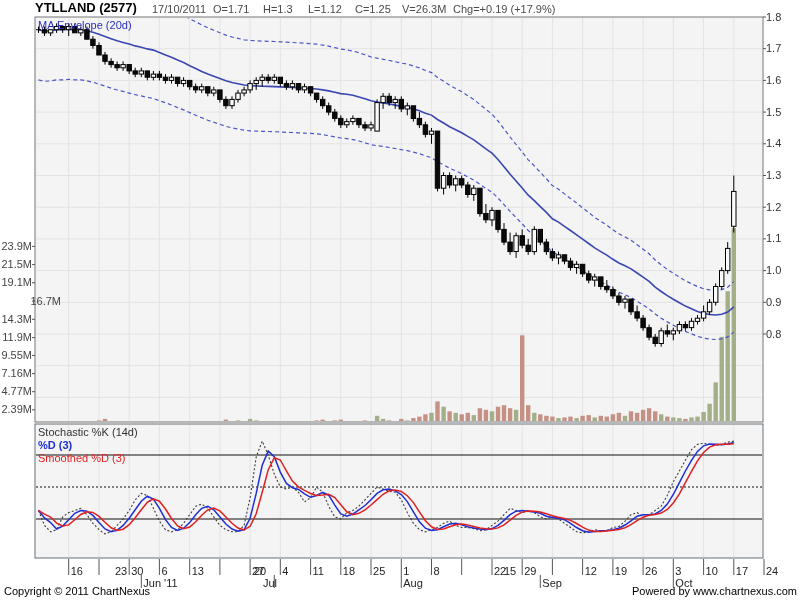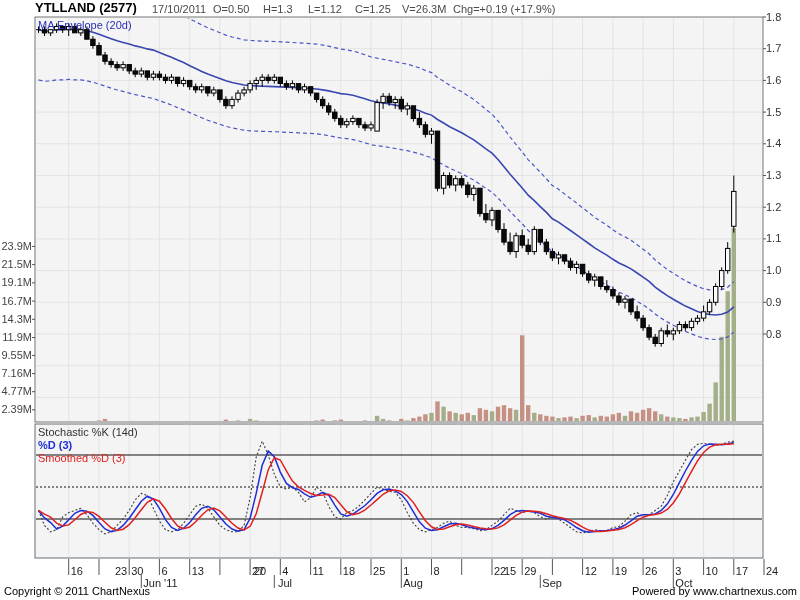--- a/index.html
+++ b/index.html
@@ -511,21 +511,21 @@
     <line x1="141.3" y1="575" x2="141.3" y2="588" stroke="#555"></line>
     <line x1="274.3" y1="575" x2="274.3" y2="588" stroke="#555"></line>
     <line x1="401.3" y1="575" x2="401.3" y2="588" stroke="#555"></line>
     <line x1="540.3" y1="575" x2="540.3" y2="588" stroke="#555"></line>
     <line x1="673.3" y1="575" x2="673.3" y2="588" stroke="#555"></line>
   </svg>
 
 <div id="header">
   <span id="symbol">YTLLAND (2577)</span>
   <span class="hfield" style="left:152px">17/10/2011</span>
-  <span class="hfield" style="left:213px">O=0.50</span>
+  <span class="hfield" style="left:213px">O=1.71</span>
   <span class="hfield" style="left:263px">H=1.3</span>
   <span class="hfield" style="left:308px">L=1.12</span>
   <span class="hfield" style="left:355px">C=1.25</span>
   <span class="hfield" style="left:402px">V=26.3M</span>
   <span class="hfield" style="left:453px">Chg=+0.19 (+17.9%)</span>
 </div>
 
 <div class="panel" style="left:35px;top:17px;width:728px;height:405px;"></div>
 <div class="panel" style="left:35px;top:424px;width:728px;height:134px;"></div>
 
@@ -542,21 +542,21 @@
     <div class="price-label" style="top: 137.3px;">1.4</div>
     <div class="price-label" style="top: 169px;">1.3</div>
     <div class="price-label" style="top: 200.7px;">1.2</div>
     <div class="price-label" style="top: 232.4px;">1.1</div>
     <div class="price-label" style="top: 264.1px;">1.0</div>
     <div class="price-label" style="top: 295.8px;">0.9</div>
     <div class="price-label" style="top: 327.5px;">0.8</div>
     <div class="vol-label" style="top: 239.86px;">23.9M</div>
     <div class="vol-label" style="top: 258.1px;">21.5M</div>
     <div class="vol-label" style="top: 276.34px;">19.1M</div>
-    <div class="vol-label" style="top: 294.58px;">16.7M</div>
+    <div class="vol-label" style="top: 294.58px; padding-left: 29px;">16.7M</div>
     <div class="vol-label" style="top: 312.82px;">14.3M</div>
     <div class="vol-label" style="top: 331.06px;">11.9M</div>
     <div class="vol-label" style="top: 348.92px;">9.55M</div>
     <div class="vol-label" style="top: 367.084px;">7.16M</div>
     <div class="vol-label" style="top: 385.248px;">4.77M</div>
     <div class="vol-label" style="top: 403.336px;">2.39M</div>
     <div class="day-label" style="left: 70.73px;">16</div>
     <div class="day-label" style="left: 102px; padding-left: 13px;">23</div>
     <div class="day-label" style="left: 131.19px;">30</div>
     <div class="day-label" style="left: 161.42px;">6</div>
@@ -573,20 +573,20 @@
     <div class="day-label" style="left: 493.95px;">22</div>
     <div class="day-label" style="left: 524.18px;">29</div>
     <div class="day-label" style="left: 584.64px;">12</div>
     <div class="day-label" style="left: 614.87px;">19</div>
     <div class="day-label" style="left: 645.1px;">26</div>
     <div class="day-label" style="left: 675.33px;">3</div>
     <div class="day-label" style="left: 705.56px;">10</div>
     <div class="day-label" style="left: 735.79px;">17</div>
     <div class="day-label" style="left: 766px;">24</div>
     <div class="month-label" style="left: 143.282px;">Jun '11</div>
-    <div class="month-label" style="left: 278px;">Jul</div>
+    <div class="month-label" style="left: 263px;">Jul</div>
     <div class="month-label" style="left: 403.26px;">Aug</div>
     <div class="month-label" style="left: 542.318px;">Sep</div>
     <div class="month-label" style="left: 675.33px;">Oct</div>
   </div>
 
 <div id="footer-left">Copyright © 2011 ChartNexus</div>
 <div id="footer-right">Powered by www.chartnexus.com</div>
 
 </body></html>

